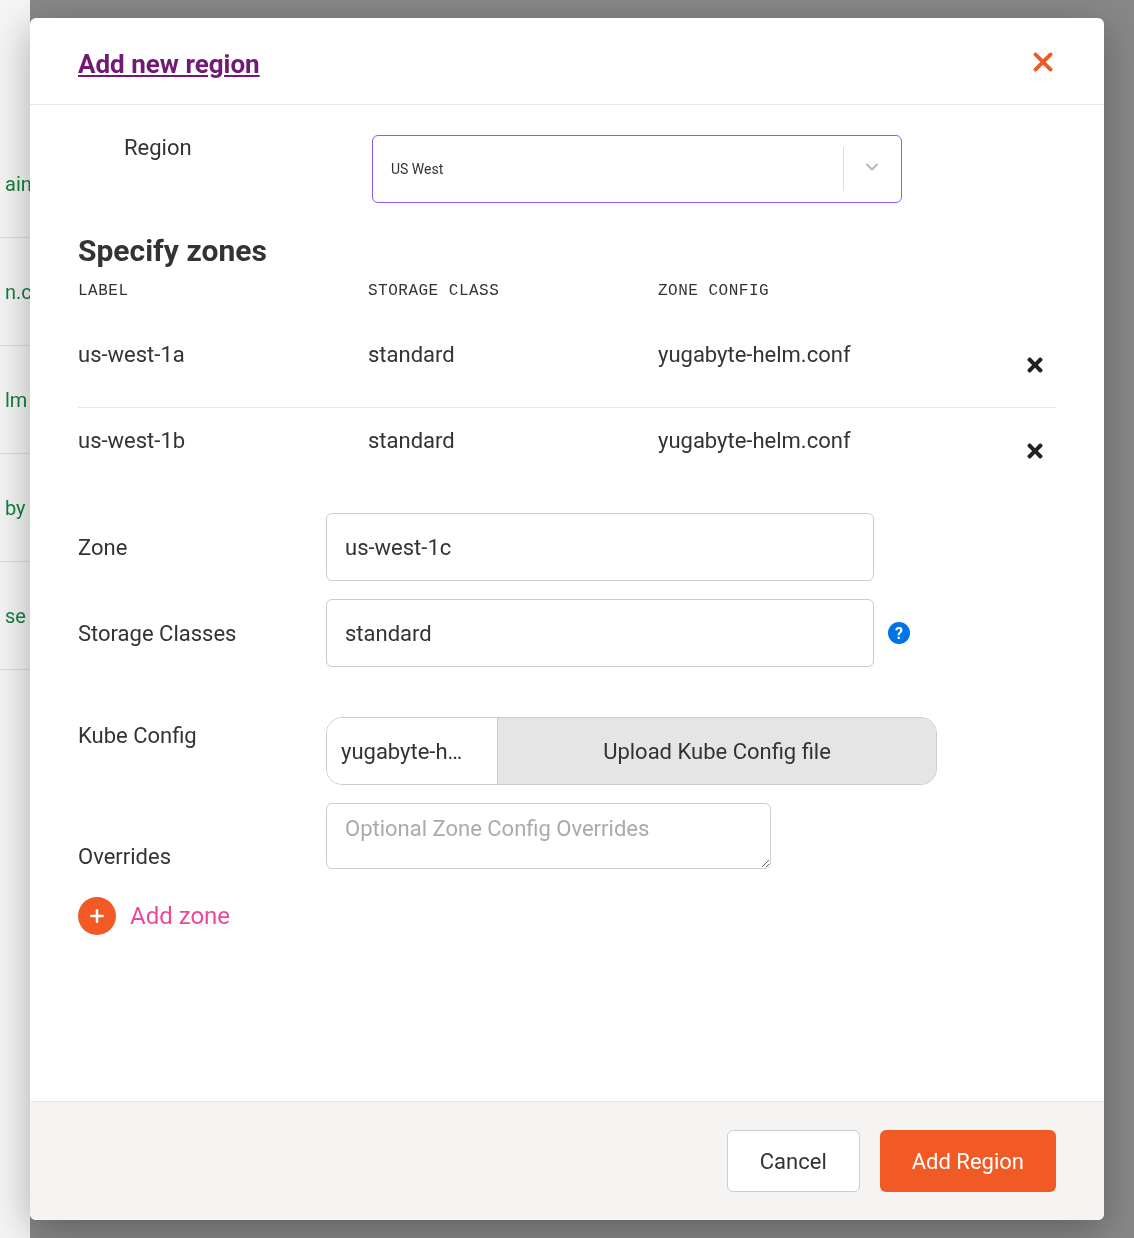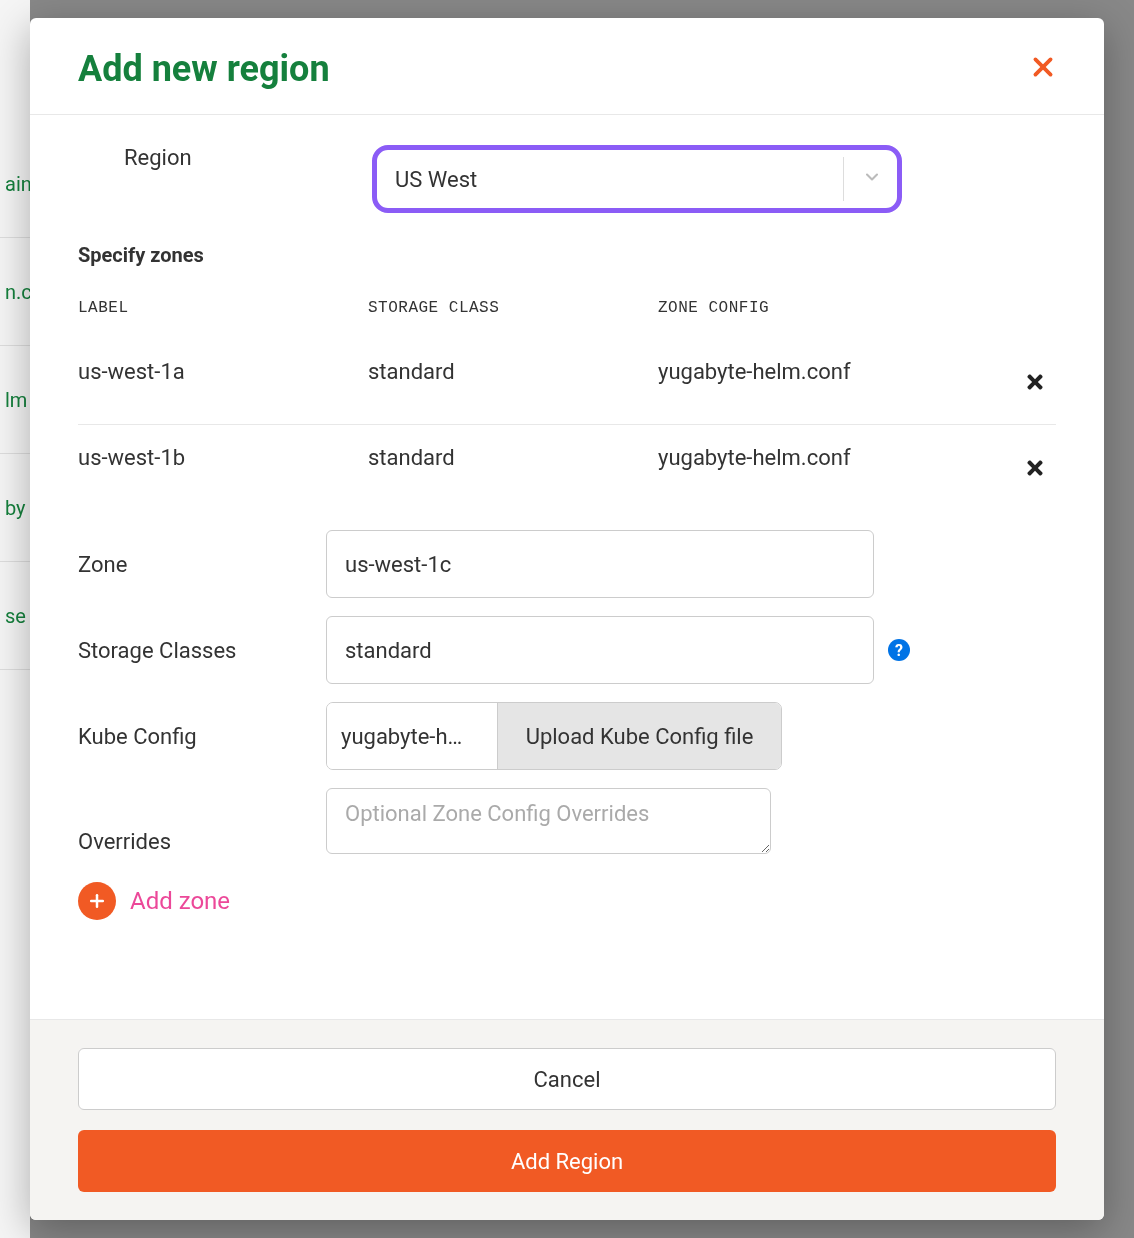--- a/index.html
+++ b/index.html
@@ -49,23 +49,24 @@
       overflow: hidden;
     }
     .modal-header {
       padding: 30px 48px 24px 48px;
       border-bottom: 1px solid #e8e8e8;
       display: flex;
       justify-content: space-between;
       align-items: center;
     }
     .modal-title {
-      font-size: 36px;
+      font-size: 26px;
       font-weight: 700;
-      color: #15803d;
+      color: #701a75;
+      text-decoration: underline;
     }
     .close-x {
       color: #f15a24;
       font-size: 32px;
       font-weight: 700;
       cursor: pointer;
       line-height: 1;
     }
     .modal-body {
       flex: 1;
@@ -84,24 +85,24 @@
       color: #333;
       flex-shrink: 0;
     }
     .select-wrap {
       position: relative;
       width: 530px;
     }
     .select-box {
       width: 100%;
       height: 68px;
-      border: 5px solid #8b5cf6;
-      border-radius: 16px;
+      border: 1px solid #8b5cf6;
+      border-radius: 6px;
       padding: 0 60px 0 18px;
-      font-size: 22px;
+      font-size: 14px;
       color: #333;
       background: #fff;
       display: flex;
       align-items: center;
       cursor: pointer;
     }
     .select-divider {
       position: absolute;
       right: 58px;
       top: 12px;
@@ -110,25 +111,25 @@
       background: #ddd;
     }
     .select-chevron {
       position: absolute;
       right: 20px;
       top: 50%;
       transform: translateY(-50%);
       color: #bbb;
     }
     .section-heading {
-      font-size: 20px;
+      font-size: 30px;
       font-weight: 700;
       color: #333;
       margin-top: 30px;
-      margin-bottom: 32px;
+      margin-bottom: 14px;
     }
     .zone-table-header {
       display: flex;
       font-size: 16px;
       letter-spacing: 0.5px;
       color: #333;
       font-weight: 500;
       margin-bottom: 22px;
       text-transform: uppercase;
       font-family: Liberation Mono, monospace;
@@ -191,25 +192,26 @@
       border-radius: 50%;
       display: inline-flex;
       align-items: center;
       justify-content: center;
       font-size: 16px;
       font-weight: 700;
       margin-left: 14px;
     }
     .kube-wrap {
       display: flex;
-      width: 456px;
+      width: 611px;
       border: 1px solid #ccc;
-      border-radius: 7px;
+      border-radius: 16px;
       overflow: hidden;
       height: 68px;
+      margin-top: 32px;
     }
     .kube-filename {
       width: 170px;
       padding: 0 14px;
       display: flex;
       align-items: center;
       font-size: 22px;
       color: #333;
       white-space: nowrap;
       overflow: hidden;
@@ -264,21 +266,20 @@
       font-size: 24px;
       text-align: right;
     }
     .modal-footer {
       background: #f5f4f2;
       padding: 28px 48px;
       display: flex;
       justify-content: flex-end;
       gap: 20px;
       border-top: 1px solid #e8e8e8;
-      flex-direction: column;
     }
     .btn {
       height: 62px;
       padding: 0 32px;
       border-radius: 6px;
       font-size: 22px;
       cursor: pointer;
       border: none;
       font-family: inherit;
     }

